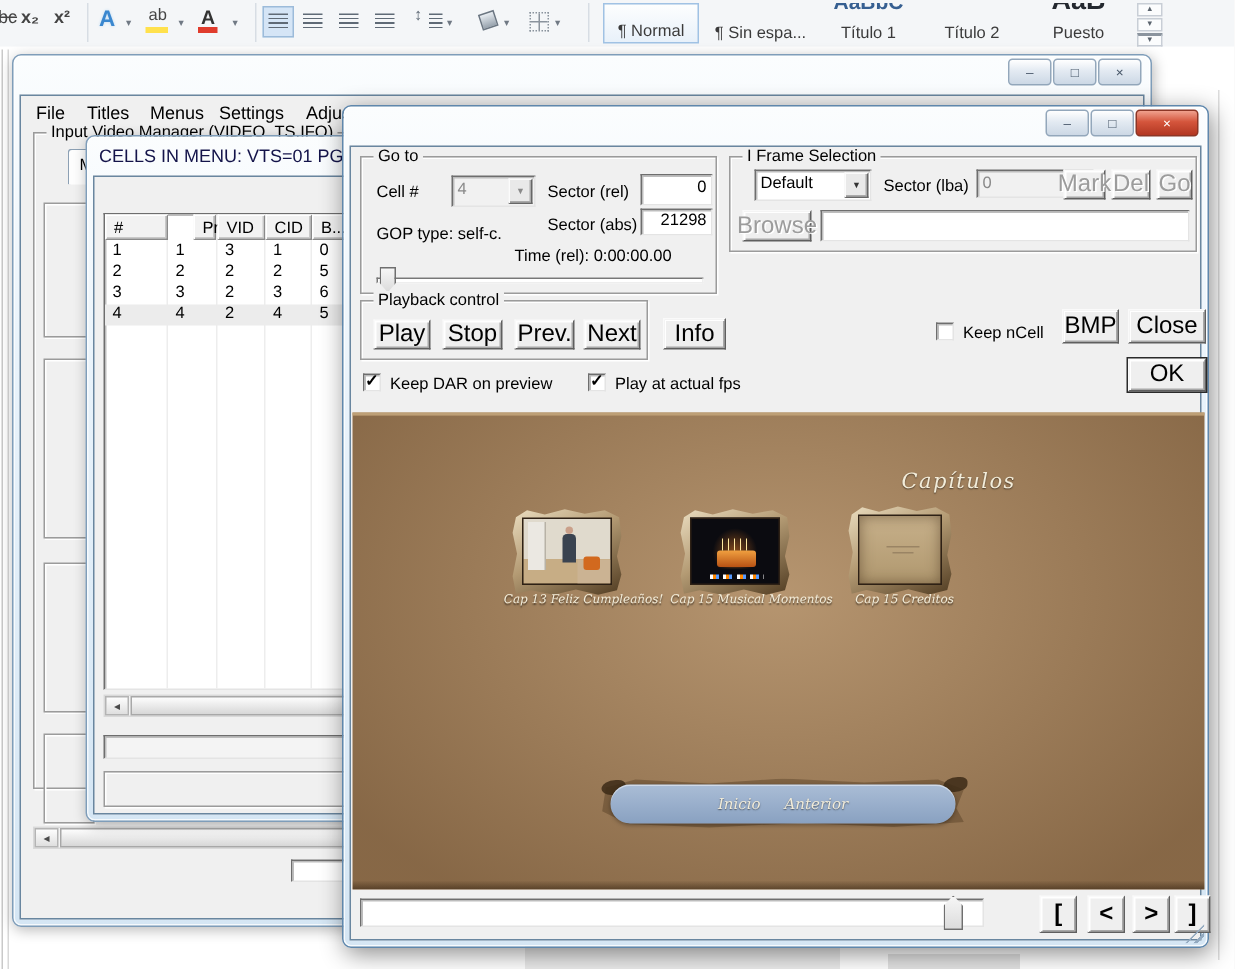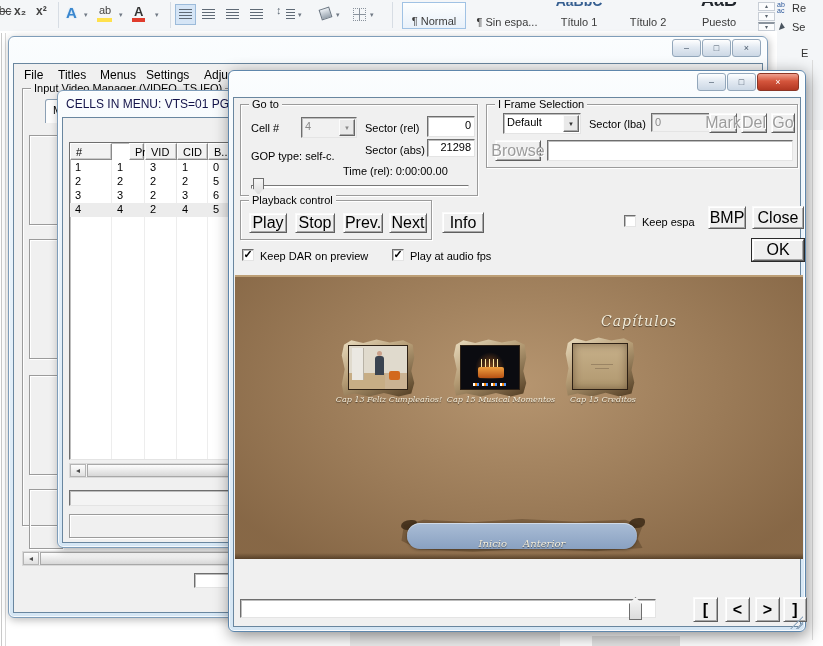--- a/index.html
+++ b/index.html
@@ -85,21 +85,21 @@
   
   .preview{position:absolute;background:#a8845c;overflow:hidden;border-top:2px solid #bd9f76}
   .pv-shade{position:absolute;inset:0;background:radial-gradient(ellipse at 50% 38%,rgba(255,240,215,.16),rgba(40,22,8,.26) 88%)}
   .script{font-family:"DejaVu Serif",serif;font-style:italic;color:#f3edda;text-shadow:0 1px 1px rgba(0,0,0,.55)}
   .torn{position:absolute;background:linear-gradient(150deg,#ecdfc2 0%,#b49b74 45%,#4f3a20 100%);
       clip-path:polygon(4% 10%,14% 2%,30% 7%,48% 1%,66% 6%,84% 2%,97% 10%,99% 32%,95% 55%,99% 76%,95% 94%,78% 99%,58% 93%,38% 99%,18% 94%,4% 98%,1% 78%,5% 52%,1% 28%)}
   .ph{position:absolute;left:7px;top:6px;right:7px;bottom:7px;border:1px solid #2e2115;overflow:hidden}
   .cap{position:absolute;top:118px;font-size:8px;text-align:center;white-space:nowrap}
   .navpill{position:absolute;border-radius:13px;background:linear-gradient(#aabdd6,#89a1c1);
       box-shadow:0 1px 3px rgba(0,0,0,.35), inset 0 1px 0 rgba(255,255,255,.45);
-      display:flex;align-items:flex-end;justify-content:center;gap:16px}
+      display:flex;align-items:center;justify-content:center;gap:16px}
   .navtorn{position:absolute;background:rgba(66,46,22,.35);
       clip-path:polygon(2% 18%,10% 2%,30% 10%,50% 0,72% 8%,92% 2%,99% 22%,97% 60%,99% 88%,80% 98%,55% 90%,30% 99%,8% 92%,1% 66%)}
   .darkmark{position:absolute;width:16px;height:10px;background:#3c2a16;border-radius:60% 30% 55% 40%;opacity:.85}
 </style>
 </head>
 <body>
 
 <div id="screen">
 
   <div class="ribbon">
@@ -152,30 +152,20 @@
     </div>
     <div class="style-item" style="left:688px;width:62px">
       <span class="pv" style="font-size:18px;color:#23282f;top:-12px">AaB</span>
       <span class="sl">Puesto</span>
     </div>
     <div class="gbtn" style="top:2px">▴</div>
     <div class="gbtn" style="top:12px">▾</div>
     <div class="gbtn" style="top:22px;border-top:2px solid #8b949e">▾</div>
   </div>
 
-  <div class="editgrp">
-    <div style="position:absolute;left:0;top:2px;font-size:7px;color:#2b579a;line-height:6px">
-      <div>ab</div>
-      <div>ac</div>
-    </div>
-    <span class="lbl" style="left:15px;top:2px">Re</span>
-    <span class="selarrow" style="position:absolute;left:3px;top:23px"></span>
-    <span class="lbl" style="left:15px;top:21px">Se</span>
-    <span class="lbl" style="left:24px;top:47px">E</span>
-  </div>
   <div class="abs" style="left:812px;top:60px;width:1px;height:580px;background:#dcdcdc"></div>
   <div class="abs" style="left:1px;top:33px;width:1px;height:613px;background:#c9c9c9"></div>
   <div class="abs" style="left:5px;top:33px;width:1px;height:613px;background:#d8d8d8"></div>
   <div class="abs" style="left:350px;top:625px;width:210px;height:21px;background:#ebebeb"></div>
   <div class="abs" style="left:592px;top:636px;width:88px;height:10px;background:#e3e3e3"></div>
 
   <div class="aero" style="left:8px;top:36px;width:760px;height:582px;z-index:10">
     <div class="capbtns">
       <div class="capb">
           <span>–</span>
@@ -333,31 +323,31 @@
       <div class="grp" style="left:6px;top:102px;width:192px;height:40px">
         <span class="gl">Playback control</span>
         <div class="b3" style="left:8px;top:12px;width:38px;height:20px">Play</div>
         <div class="b3" style="left:54px;top:12px;width:40px;height:20px">Stop</div>
         <div class="b3" style="left:102px;top:12px;width:40px;height:20px">Prev.</div>
         <div class="b3" style="left:148px;top:12px;width:38px;height:20px">Next</div>
       </div>
       <div class="b3" style="left:208px;top:114px;width:42px;height:21px">Info</div>
 
       <div class="cbox" style="left:390px;top:117px"></div>
-      <span class="lbl" style="left:408px;top:118px">Keep espa</span>
+      <span class="lbl" style="left:408px;top:118px">Keep nCell</span>
       <div class="b3" style="left:474px;top:108px;width:38px;height:23px">BMP</div>
       <div class="b3" style="left:518px;top:108px;width:52px;height:23px">Close</div>
       <div class="b3" style="left:518px;top:141px;width:52px;height:22px;outline:1px solid #2a2a2a">OK</div>
 
       <div class="cbox" style="left:8px;top:151px"><span>✓</span></div>
       <span class="lbl" style="left:26px;top:152px">Keep DAR on preview</span>
       <div class="cbox" style="left:158px;top:151px"><span>✓</span></div>
-      <span class="lbl" style="left:176px;top:152px">Play at audio fps</span>
-
-      <div class="preview" style="left:1px;top:177px;width:568px;height:284px">
+      <span class="lbl" style="left:176px;top:152px">Play at actual fps</span>
+
+      <div class="preview" style="left:1px;top:177px;width:568px;height:318px">
         <div class="pv-shade"></div>
         <span class="script" style="position:absolute;left:366px;top:36px;font-size:14px;letter-spacing:1px">Capítulos</span>
 
         <div class="torn" style="left:106px;top:62px;width:74px;height:58px">
           <div class="ph" style="background:linear-gradient(#e0dacd 0 62%,#c7ad85 62% 100%)">
             <i class="abs" style="left:3px;top:2px;width:12px;height:32px;background:#ebe8e2;border-right:1px solid #b8b2a6"></i>
             <i class="abs" style="left:26px;top:10px;width:9px;height:19px;background:#3a4350;border-radius:3px 3px 0 0"></i>
             <i class="abs" style="left:28px;top:5px;width:5px;height:5px;background:#caa08a;border-radius:50%"></i>
             <i class="abs" style="right:0;bottom:0;width:22px;height:16px;background:#cbb393"></i>
             <i class="abs" style="right:7px;bottom:9px;width:11px;height:9px;background:#d2691e;border-radius:2px"></i>

